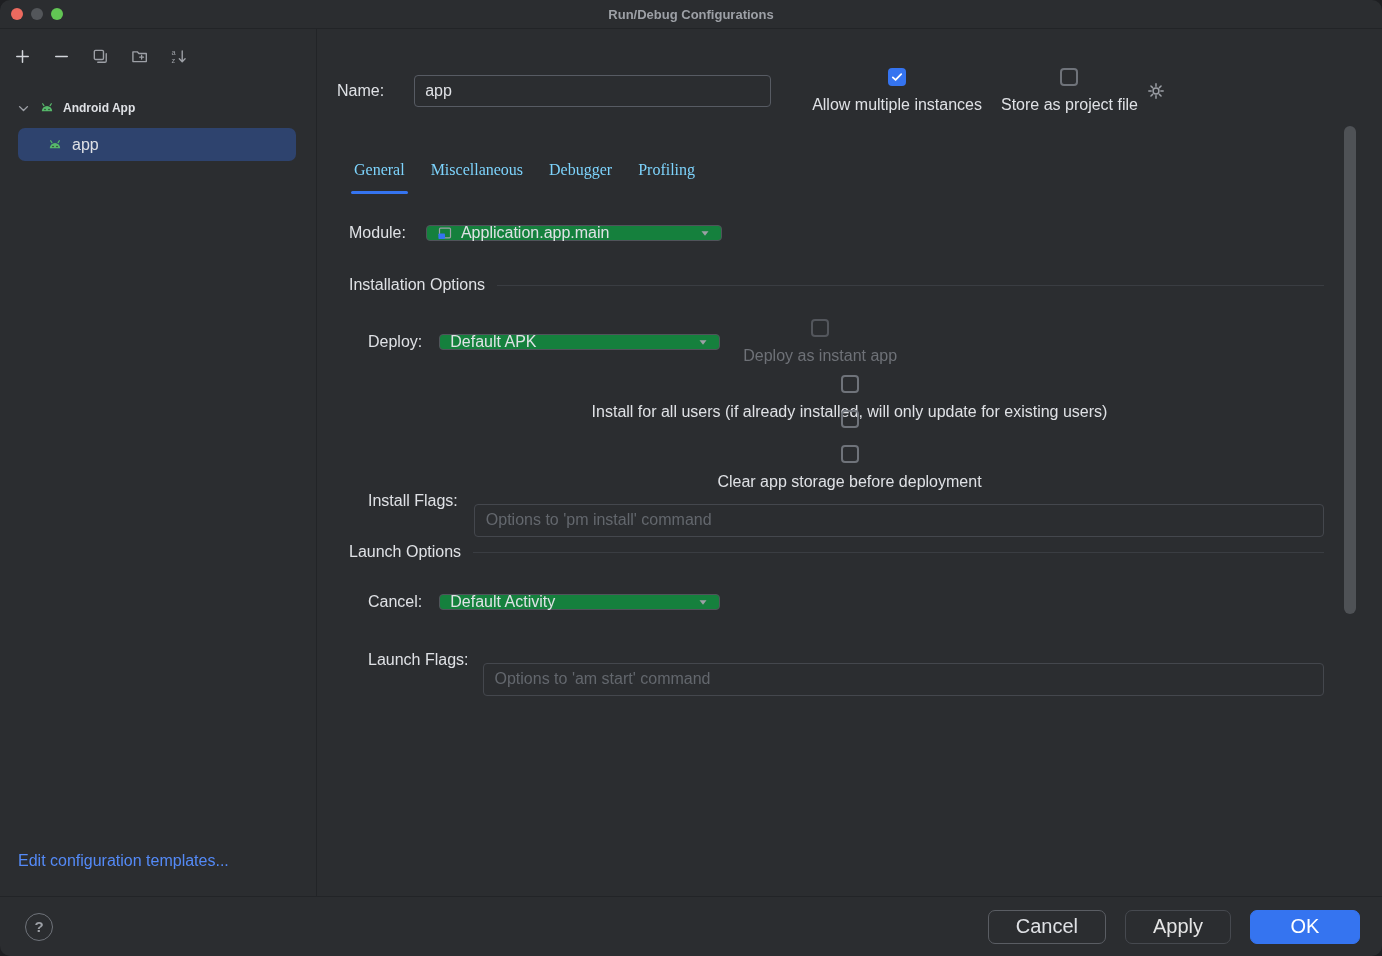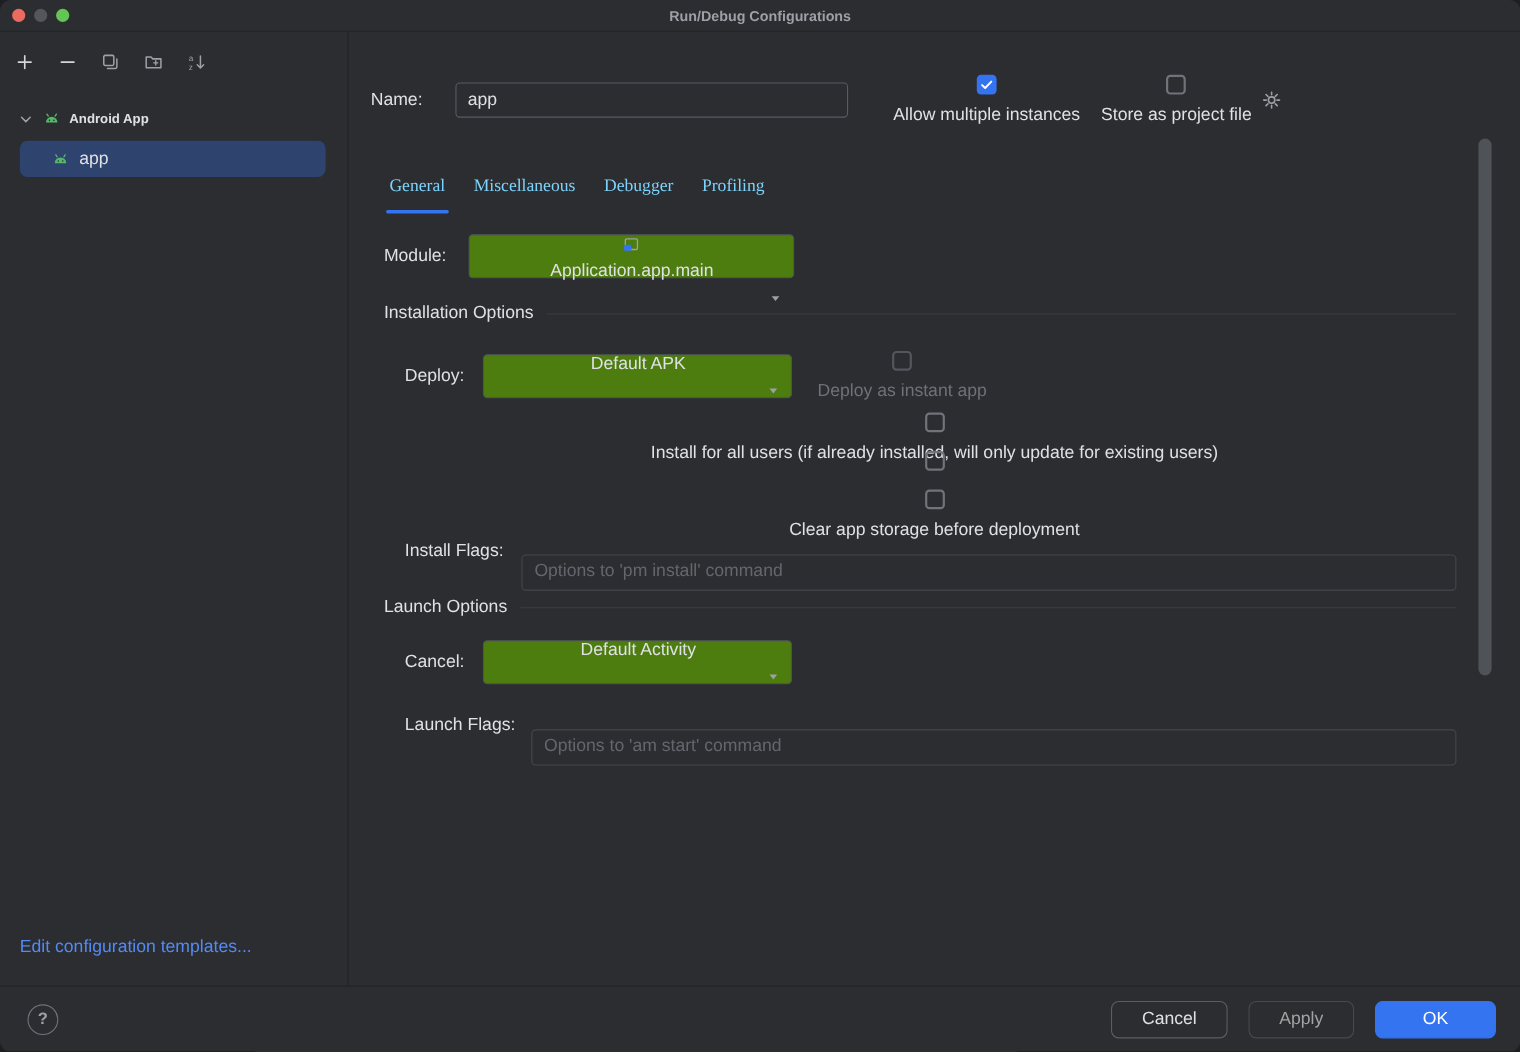--- a/index.html
+++ b/index.html
@@ -45,21 +45,21 @@
   .gear-btn{background:none;border:none;color:#9da0a6;display:flex;align-items:center;padding:0;margin-left:9px;}
   
   .tabs{display:flex;margin:39px 0 0 24px;height:48px;}
   .tab{display:flex;align-items:center;padding:0 13px;font-size:16px;position:relative;background:none;border:none;color:#7dd3fc;font-family:Liberation Serif, serif;}
   .tab.selected::after{content:"";position:absolute;left:10px;right:10px;bottom:0;height:3px;border-radius:1.5px;background:#3574f0;}
   
   .panel{margin:0 58px 0 32px;font-size:16px;}
   .row{display:flex;align-items:center;}
   .module-row{margin-top:22px;height:34px;}
   .module-label{margin-right:20px;}
-  .combo{display:inline-flex;align-items:center;height:40px;box-sizing:border-box;background:#4d7c0f;border:1px solid #50535a;border-radius:4px;padding:0 9px 0 10px;gap:8px;color:#dfe1e5;font-size:16px;font-family:inherit;flex-direction:column;}
+  .combo{display:inline-flex;align-items:center;height:16px;box-sizing:border-box;background:#15803d;border:1px solid #50535a;border-radius:4px;padding:0 9px 0 10px;gap:8px;color:#dfe1e5;font-size:16px;font-family:inherit;}
   .combo .combo-value{white-space:nowrap;}
   .combo .arrow{margin-left:auto;color:#9da0a6;display:flex;}
   .combo.module{width:296px;}
   .combo.deploy,.combo.launch{width:281px;justify-content:center;}
   .section{display:flex;align-items:center;height:22px;}
   .section .sec-line{flex:1;height:1px;background:#3a3d42;margin-left:12px;}
   .section.installation{margin-top:24px;}
   .section.launch-sec{margin-top:24px;}
   .deploy-row{margin-top:28px;margin-left:19px;height:35px;}
   .deploy-label{margin-right:17px;}
@@ -73,22 +73,22 @@
   .launch-row{margin-top:21px;margin-left:19px;height:35px;}
   .launch-label{margin-right:17px;}
   .launch-flags-row{margin-top:24px;margin-left:19px;height:33px;}
   .lflags-label{margin-right:14px;white-space:nowrap;}
   
   .scroll-thumb{position:absolute;top:97px;right:26px;width:12px;height:488px;border-radius:6px;background:#4f5256;border:none;padding:0;}
   
   .footer{flex:0 0 60px;border-top:1px solid #222427;display:flex;align-items:center;padding:0 22px 0 25px;box-sizing:border-box;}
   .help-btn{width:28px;height:28px;box-sizing:border-box;border:1.5px solid #6f737a;border-radius:50%;background:none;color:#9da0a6;font-size:15px;font-weight:700;display:flex;align-items:center;justify-content:center;font-family:inherit;padding:0;}
   .footer-spacer{flex:1;}
-  .btn{height:34px;padding:0 27px;border-radius:7px;font-size:16px;font-family:inherit;background:transparent;border:1px solid #5a5d63;color:#dfe1e5;margin-left:19px;}
-  .btn.disabled{color:#a3a3a3;border-color:#46494f;text-align:center;}
+  .btn{height:34px;padding:0 27px;border-radius:7px;font-size:20px;font-family:inherit;background:transparent;border:1px solid #5a5d63;color:#dfe1e5;margin-left:19px;}
+  .btn.disabled{color:#e5e5e5;border-color:#46494f;text-align:center;}
   .btn.primary{background:#3574f0;border:1px solid #3574f0;color:#ffffff;min-width:110px;padding:0 32px;}
   svg{display:block;}
 </style>
 </head>
 <body>
 
 <div class="window">
 
   <div class="titlebar">
     <div class="traffic-lights">

